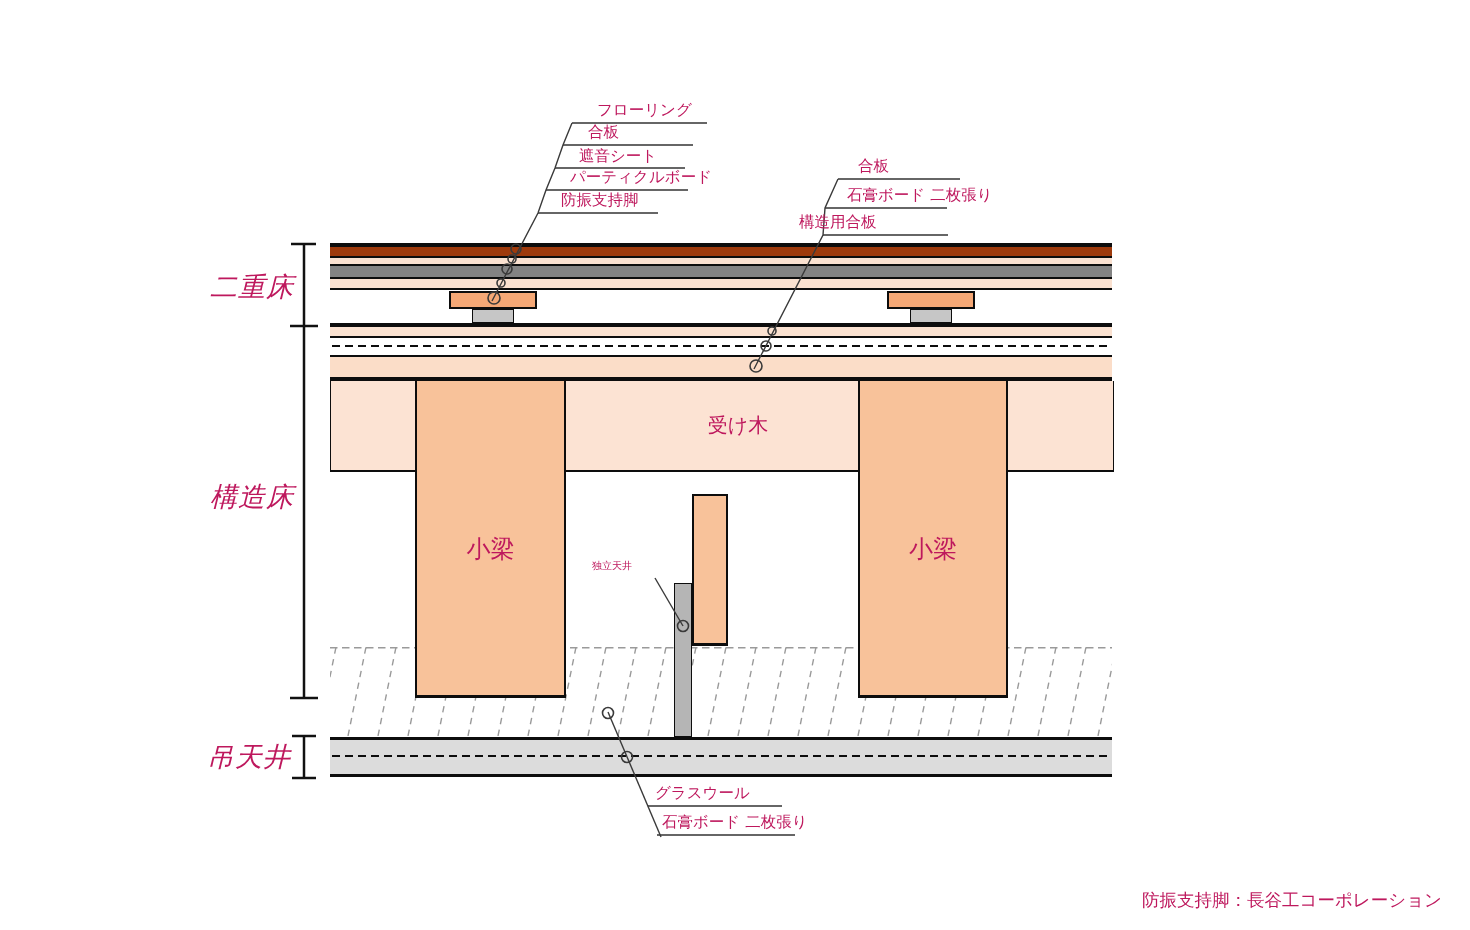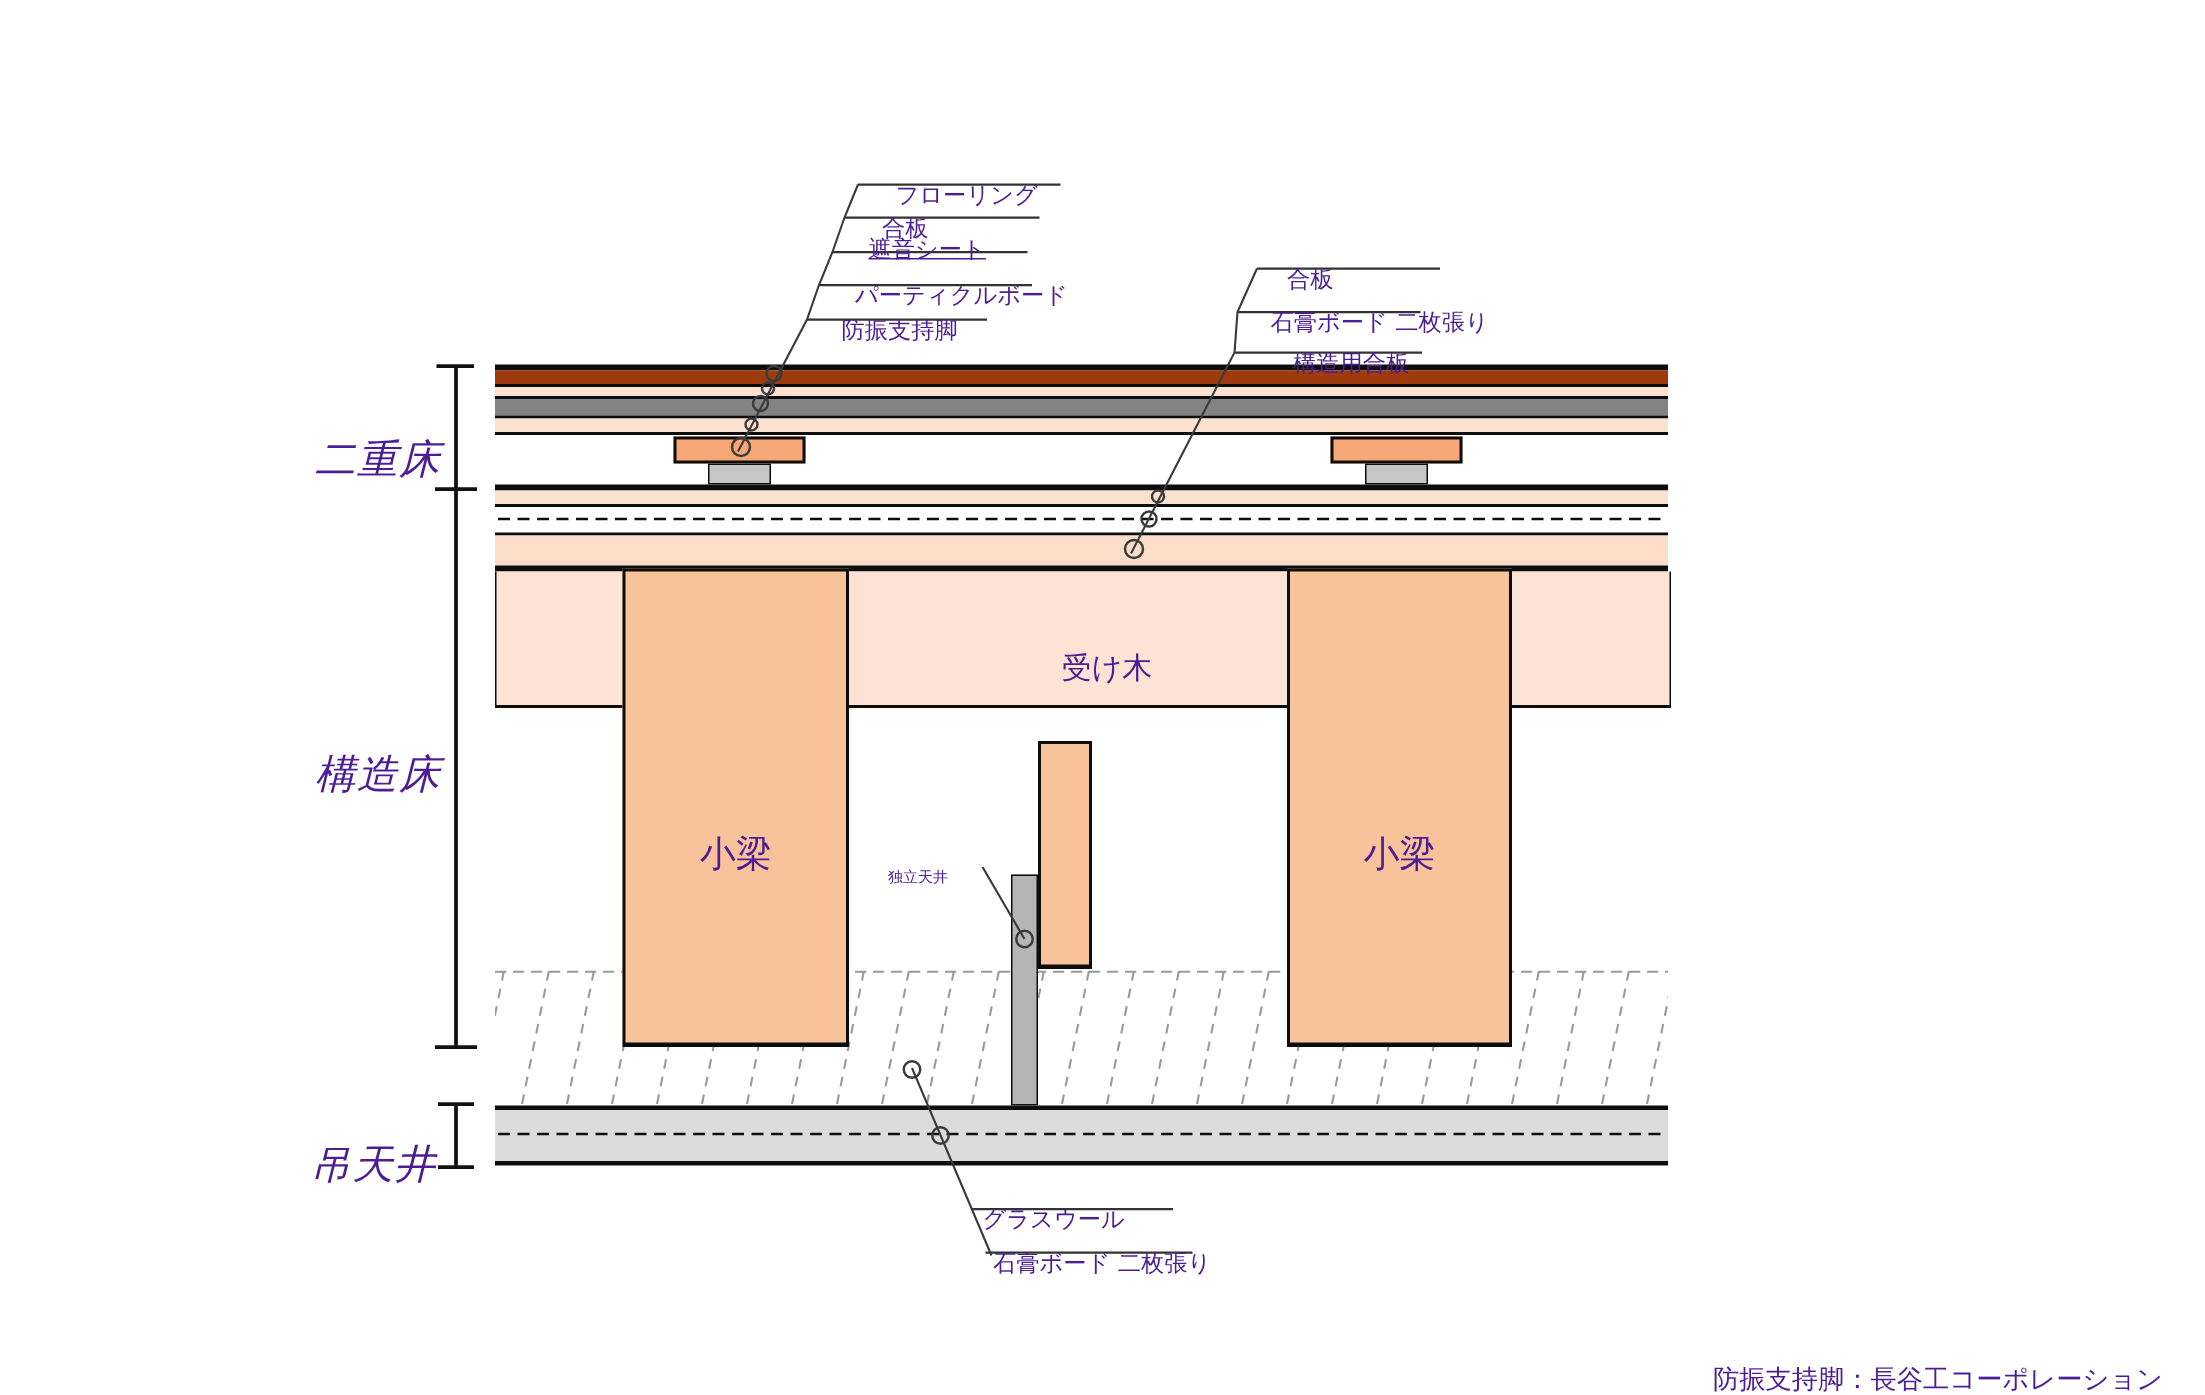--- a/index.html
+++ b/index.html
@@ -3,21 +3,21 @@
 <meta charset="utf-8">
 <style>
   html,body{margin:0;padding:0;background:#fff;}
   .stage{
     position:relative;width:1470px;height:930px;background:#fff;overflow:hidden;
     font-family:"DejaVu Sans","Liberation Sans",sans-serif;color:#111;
   }
   
   .band{position:absolute;left:330px;width:782px;}
   .blk{position:absolute;box-sizing:border-box;}
-  .lbl{position:absolute;white-space:nowrap;font-size:15.5px;line-height:20px;color:#4c1d95;margin-top:20px;}
+  .lbl{position:absolute;white-space:nowrap;font-size:15.5px;line-height:20px;color:#be185d;}
   .section-lbl{font-size:27px;line-height:30px;font-weight:500;letter-spacing:1px;font-style:italic;}
   .center-lbl{text-align:center;}
   .svg-abs{position:absolute;left:0;top:0;}
   .z1{z-index:1}.z2{z-index:2}.z3{z-index:3}.z4{z-index:4}.z5{z-index:5}
   
   .c-black{background:#0d0d0d;}
   .c-floor{background:#9e3a0c;}
   .c-ply{background:#fae1d0;}
   .c-sheet{background:#838383;}
   .c-struct{background:#fbddc8;}
@@ -155,27 +155,27 @@
     <line x1="655" y1="578" x2="683" y2="626" stroke="#3a3a3a" stroke-width="1.4"></line>
     <circle cx="683" cy="626" r="5.5" fill="none" stroke="#3a3a3a" stroke-width="1.6"></circle>
   </svg>
 
   <div class="lbl section-lbl z5" style="left:210px;top:272px;">二重床</div>
   <div class="lbl section-lbl z5" style="left:210px;top:482px;">構造床</div>
   <div class="lbl section-lbl z5" style="left:207px;top:742px;">吊天井</div>
 
   <div class="lbl z5" style="left:597px;top:100px;">フローリング</div>
   <div class="lbl z5" style="left:588px;top:122px;">合板</div>
-  <div class="lbl z5" style="left:579px;top:136px;text-decoration:underline;">遮音シート</div>
+  <div class="lbl z5" style="left:579px;top:146px;">遮音シート</div>
   <div class="lbl z5" style="left:570px;top:167px;">パーティクルボード</div>
   <div class="lbl z5" style="left:561px;top:190px;">防振支持脚</div>
 
   <div class="lbl z5" style="left:858px;top:156px;">合板</div>
   <div class="lbl z5" style="left:847px;top:185px;">石膏ボード 二枚張り</div>
-  <div class="lbl z5" style="left:862px;top:212px;">構造用合板</div>
+  <div class="lbl z5" style="left:799px;top:212px;">構造用合板</div>
 
   <div class="lbl z5" style="left:655px;top:783px;">グラスウール</div>
   <div class="lbl z5" style="left:662px;top:812px;">石膏ボード 二枚張り</div>
 
   <div class="lbl center-lbl z5" style="left:566px;top:412px;width:344px;font-size:20px;line-height:26px;">受け木</div>
   <div class="lbl center-lbl z5" style="left:415px;top:534px;width:151px;font-size:24px;line-height:30px;">小梁</div>
   <div class="lbl center-lbl z5" style="left:858px;top:534px;width:150px;font-size:24px;line-height:30px;">小梁</div>
   <div class="lbl z5" style="left:592px;top:556px;font-size:10px;">独立天井</div>
 
   <div class="lbl z5" style="right:28px;left:auto;top:890px;font-size:17.5px;position:absolute;">防振支持脚：長谷工コーポレーション</div>

